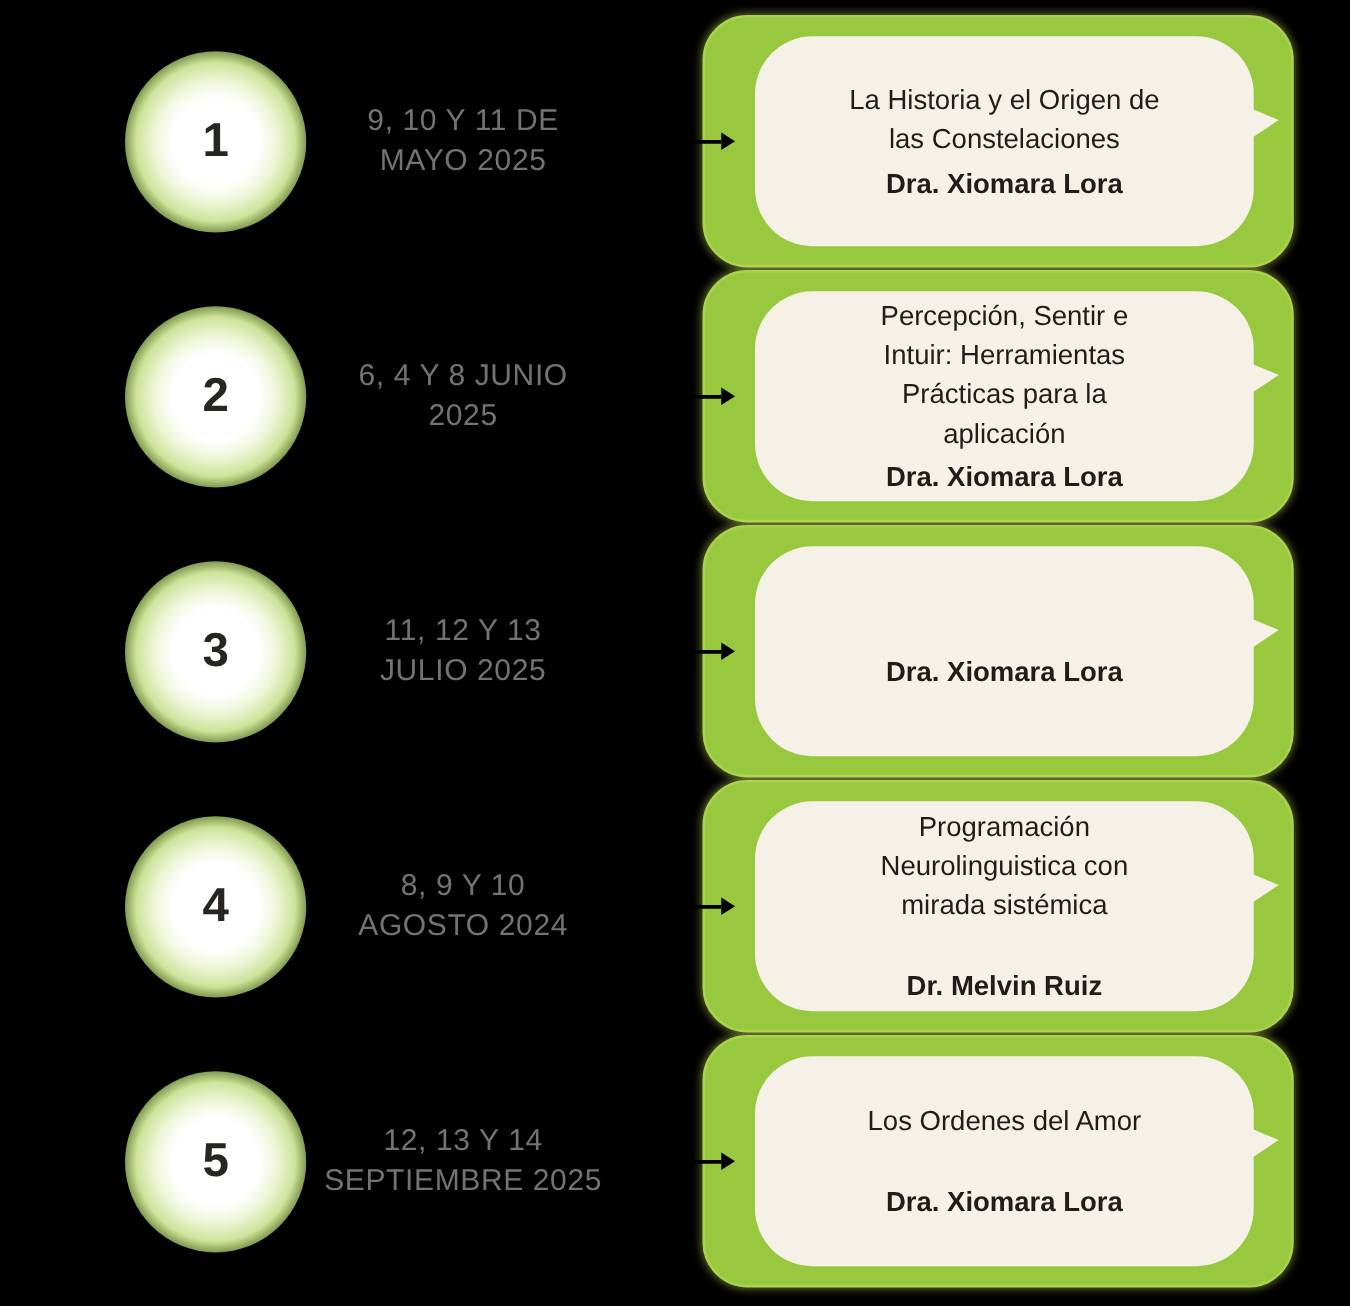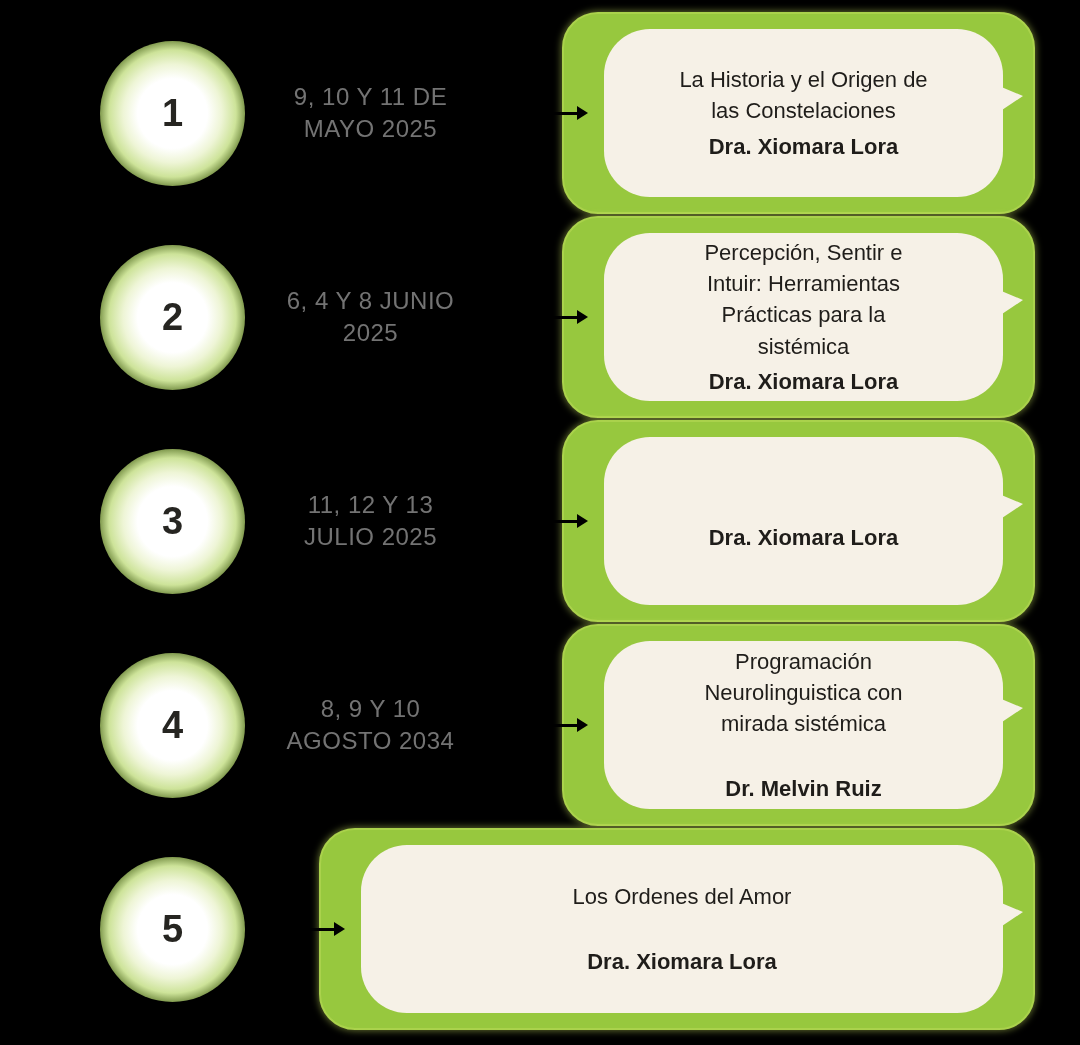--- a/index.html
+++ b/index.html
@@ -168,21 +168,21 @@
 2025</div>
     <div class="arrow-wrap">
       <span class="arrow-line"></span>
         <span class="arrow-head"></span>
     </div>
     <div class="card">
       <div class="bubble">
         <div class="module-title">Percepción, Sentir e
 Intuir: Herramientas
 Prácticas para la
-sistémica</div>
+aplicación</div>
         <div class="module-speaker">Dra. Xiomara Lora</div>
       </div>
     </div>
   </div>
 
   <div class="row spaced">
     <div class="circle-wrap">
       <span class="circle-number">3</span>
     </div>
     <div class="date">11, 12 Y 13
@@ -196,39 +196,41 @@
         <div class="module-speaker">Dra. Xiomara Lora</div>
       </div>
     </div>
   </div>
 
   <div class="row spaced">
     <div class="circle-wrap">
       <span class="circle-number">4</span>
     </div>
     <div class="date">8, 9 Y 10
-AGOSTO 2034</div>
+AGOSTO 2024</div>
     <div class="arrow-wrap">
       <span class="arrow-line"></span>
         <span class="arrow-head"></span>
     </div>
     <div class="card">
       <div class="bubble">
         <div class="module-title">Programación
 Neurolinguistica con
 mirada sistémica</div>
         <div class="module-speaker">Dr. Melvin Ruiz</div>
       </div>
     </div>
   </div>
 
   <div class="row spaced">
     <div class="circle-wrap">
       <span class="circle-number">5</span>
     </div>
+    <div class="date">12, 13 Y 14
+SEPTIEMBRE 2025</div>
     <div class="arrow-wrap">
       <span class="arrow-line"></span>
         <span class="arrow-head"></span>
     </div>
     <div class="card">
       <div class="bubble">
         <div class="module-title">Los Ordenes del Amor</div>
         <div class="module-speaker">Dra. Xiomara Lora</div>
       </div>
     </div>

